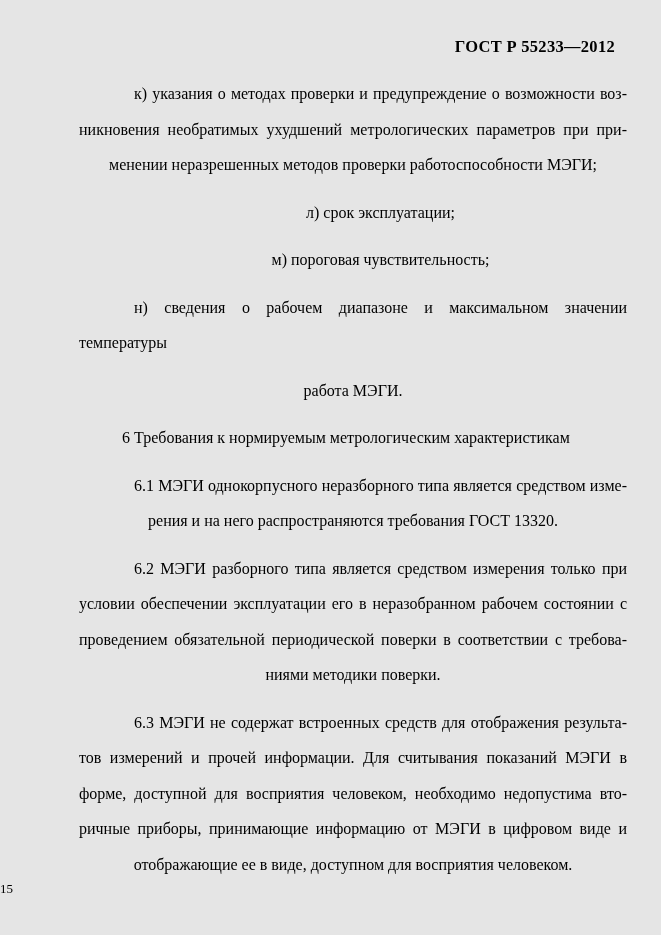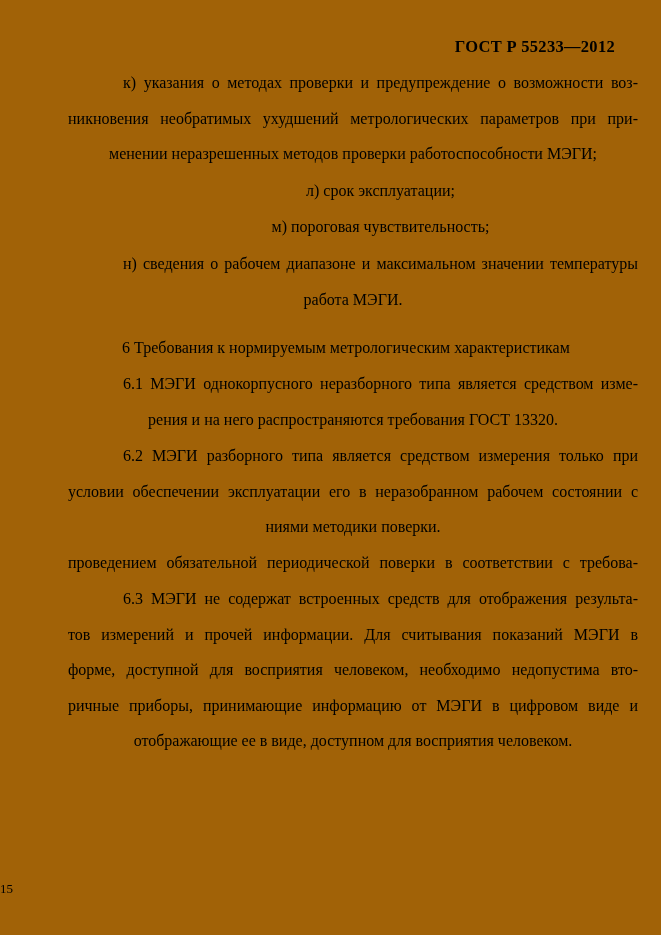--- a/index.html
+++ b/index.html
@@ -4,21 +4,21 @@
 <style>
   html, body {
     margin: 0;
     padding: 0;
     background: #ffffff;
   }
   .page {
     position: relative;
     width: 661px;
     height: 935px;
-    background: #a16207;
+    background: #e5e5e5;
     color: #000000;
     font-family: "Liberation Serif", "DejaVu Serif", serif;
     overflow: hidden;
   }
   .running-header {
     position: absolute;
     top: 37px;
     left: 0;
     right: 46px;
     text-align: right;
@@ -29,21 +29,21 @@
   }
   .body-text {
     position: absolute;
     top: 64px;
     left: 67px;
     width: 572px;
     font-size: 16px;
     line-height: 35.5px;
   }
   .para {
-    margin: 1px;
+    margin: 12px;
     padding: 0;
   }
   .line {
     text-align: center;
   }
   .line.stretch {
     text-align: justify;
     text-align-last: justify;
   }
   .line.first {
@@ -103,22 +103,22 @@
     <div class="heading">6 Требования к нормируемым метрологическим характеристикам</div>
 
     <div class="para">
       <div class="line first stretch">6.1 МЭГИ однокорпусного неразборного типа является средством изме-</div>
       <div class="line">рения и на него распространяются требования ГОСТ 13320.</div>
     </div>
 
     <div class="para">
       <div class="line first stretch">6.2 МЭГИ разборного типа является средством измерения только при</div>
       <div class="line stretch">условии обеспечении эксплуатации его в неразобранном рабочем состоянии с</div>
+      <div class="line stretch">проведением обязательной периодической поверки в соответствии с требова-</div>
       <div class="line">ниями методики поверки.</div>
-      <div class="line stretch">проведением обязательной периодической поверки в соответствии с требова-</div>
     </div>
 
     <div class="para">
       <div class="line first stretch">6.3 МЭГИ не содержат встроенных средств для отображения результа-</div>
       <div class="line stretch">тов измерений и прочей информации. Для считывания показаний МЭГИ в</div>
       <div class="line stretch">форме, доступной для восприятия человеком, необходимо недопустима вто-</div>
       <div class="line stretch">ричные приборы, принимающие информацию от МЭГИ в цифровом виде и</div>
       <div class="line">отображающие ее в виде, доступном для восприятия человеком.</div>
     </div>
 

